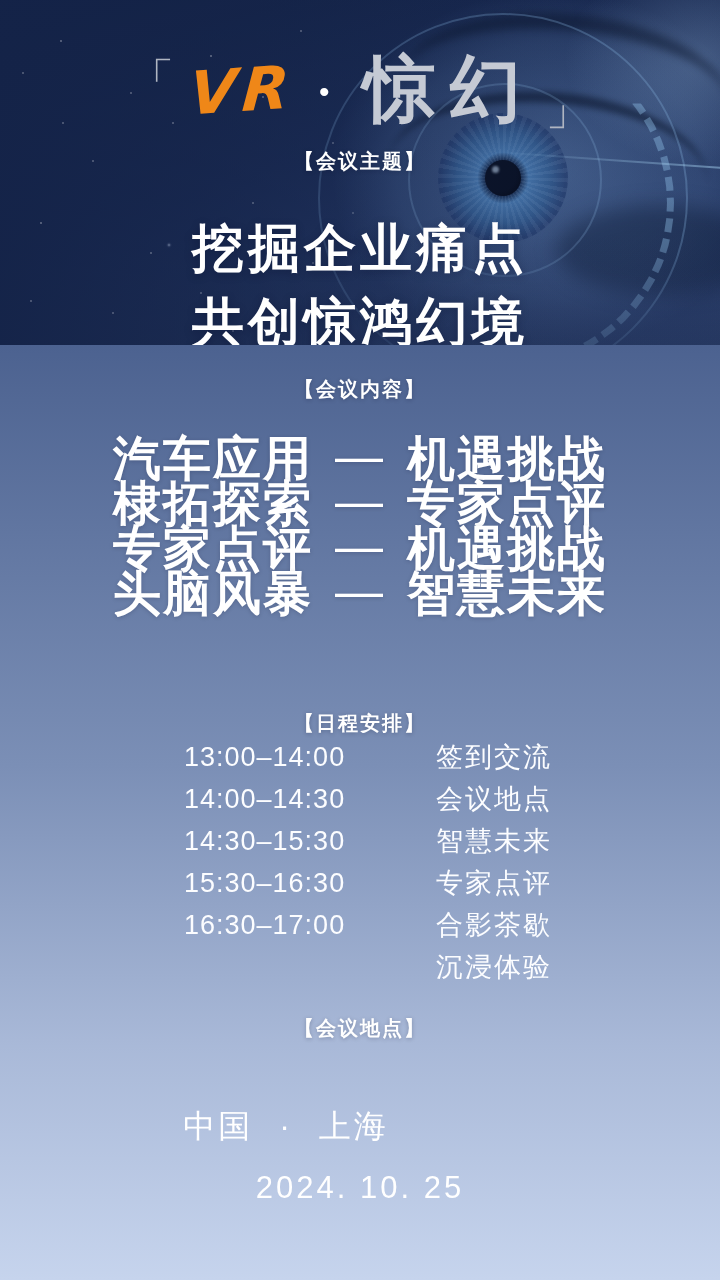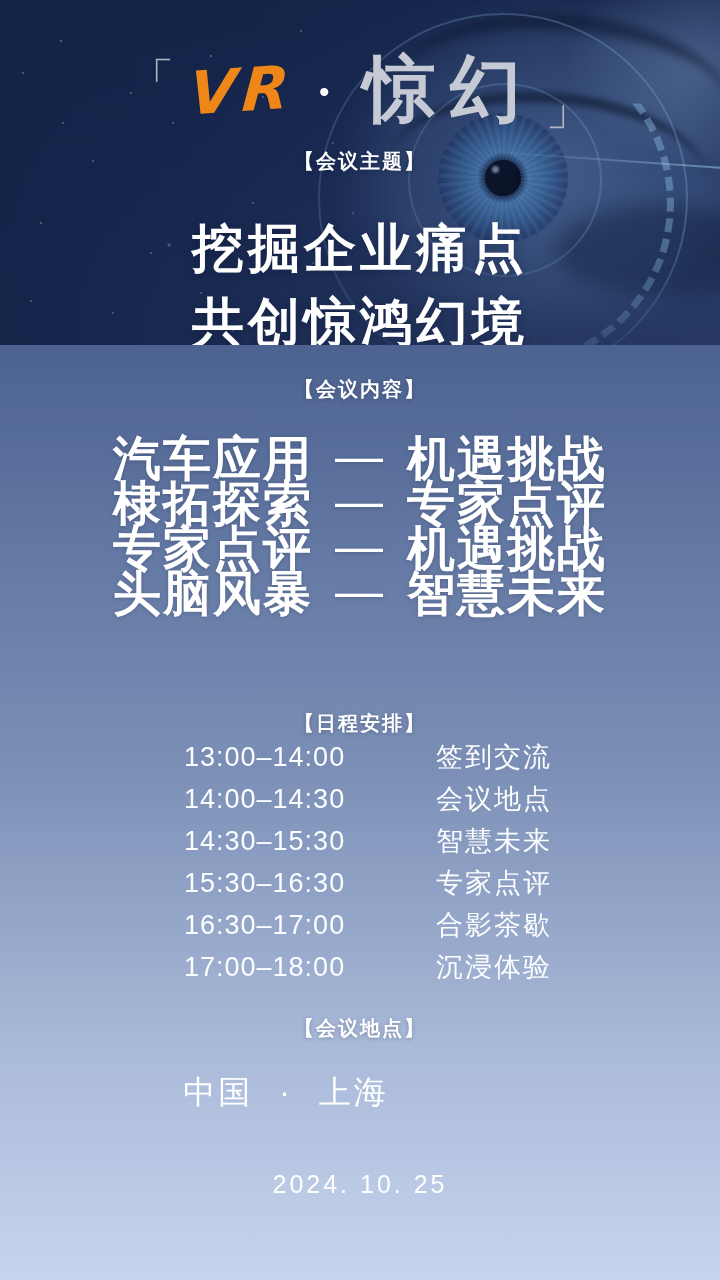--- a/index.html
+++ b/index.html
@@ -145,26 +145,26 @@
     text-shadow:0 1px 4px rgba(0,10,40,.18);
   }
   .c-dash{margin:0 22px; font-weight:400; transform:translateY(-2px);}
   .sched-header{top:321px;margin-top:44px;}
   .sched-list{position:absolute; top:391px; left:184px; width:400px;}
   .sched-row{position:relative; height:42px; font-size:27px; color:#FCFDFF;}
   .s-time{position:absolute; left:0; top:50%; transform:translateY(-50%); letter-spacing:1px;}
   .s-act{position:absolute; left:252px; top:50%; transform:translateY(-50%); letter-spacing:2px;}
   .loc-header{top:670px;}
   .place-line{
-    position:absolute; top:726px; left:0; width:572px; text-align:center;
+    position:absolute; top:760px; left:0; width:572px; text-align:center;
     font-size:32px; color:#fff; letter-spacing:3px; word-spacing:14px;
   }
   .date-line{
     position:absolute; top:825px; left:0; width:720px; text-align:center;
-    font-size:25px; color:#fff; letter-spacing:3px;
+    font-size:31px; color:#fff; letter-spacing:3px;
   }
 </style>
 </head>
 <body>
 
 <div class="poster">
 
   <div class="body-section">
 
     <div class="section-header content-header">【会议内容】</div>
@@ -209,21 +209,20 @@
       </div>
       <div class="sched-row">
         <span class="s-time">15:30–16:30</span>
         <span class="s-act">专家点评</span>
       </div>
       <div class="sched-row">
         <span class="s-time">16:30–17:00</span>
         <span class="s-act">合影茶歇</span>
       </div>
       <div class="sched-row">
-        <span class="s-time">17:00–18:00</span>
         <span class="s-act">沉浸体验</span>
       </div>
     </div>
 
     <div class="section-header loc-header">【会议地点】</div>
     <div class="place-line">中国 · 上海</div>
     <div class="date-line">2024. 10. 25</div>
   </div>
 
   <div class="hero">

